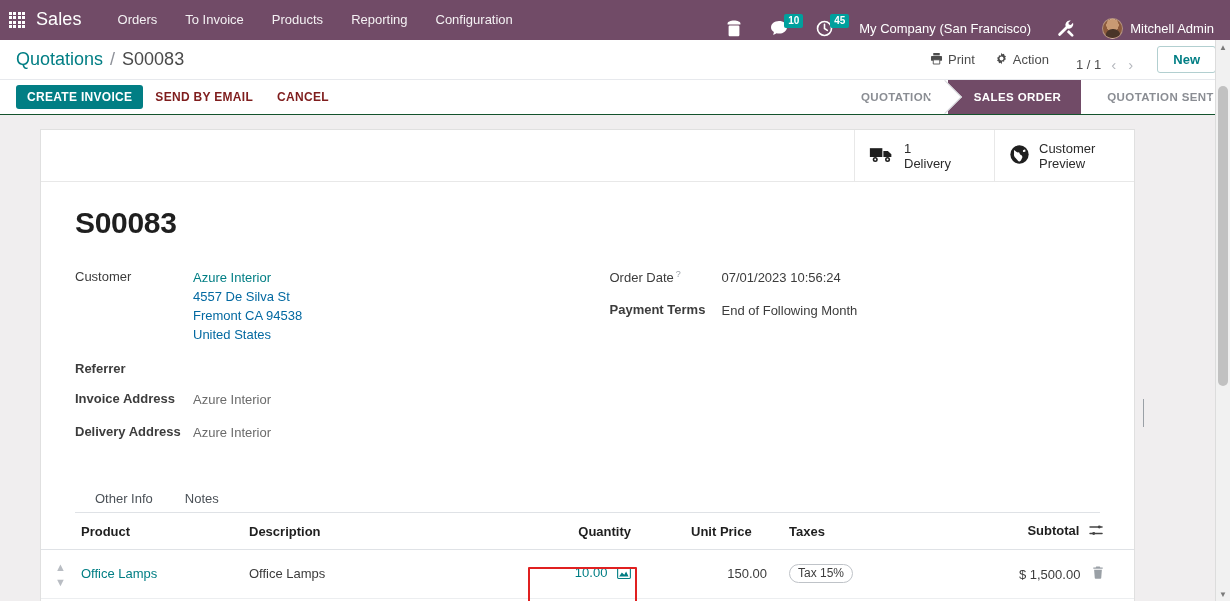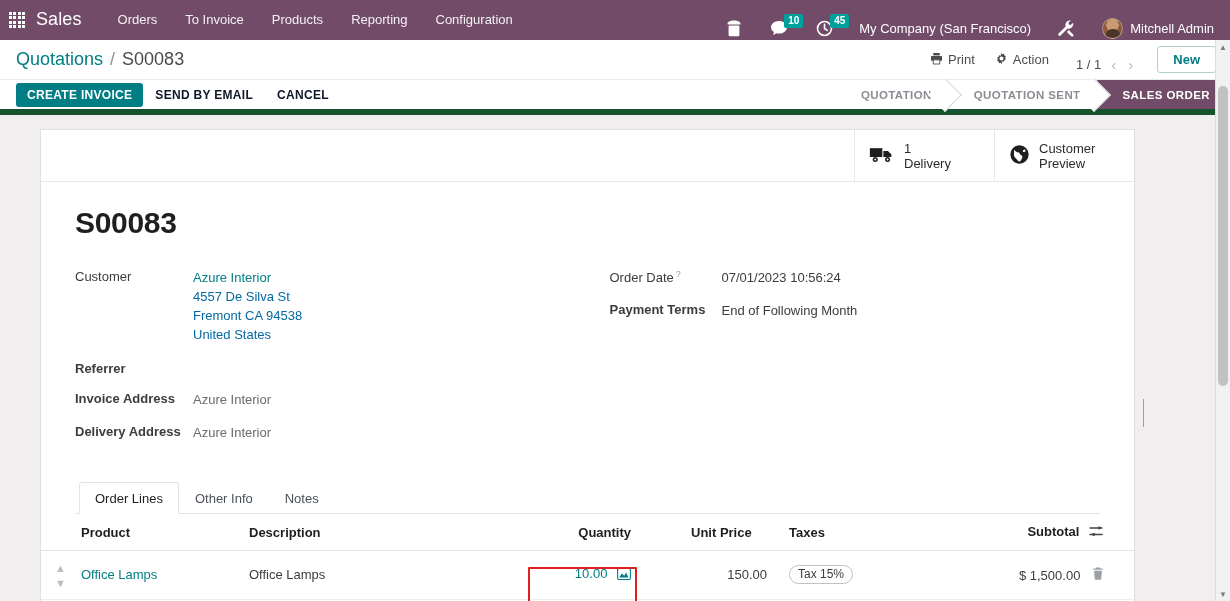--- a/index.html
+++ b/index.html
@@ -77,30 +77,30 @@
   .pg-arrow { color: #b4b7bd; cursor: pointer; font-size: 15px; line-height: 1; padding: 0 2px; }
   .btn-new {
     border: 1px solid #b2cfd0; color: #017e84; background: #fff; font-weight: 700;
     font-size: 13px; padding: 5px 15px; border-radius: 3px; cursor: pointer; margin-left: 14px;
     font-family: inherit;
   }
 
   
   .cp-bottom {
     height: 35px; display: flex; align-items: stretch;
-    background: #fff; border-bottom: 6px solid #14532d; position: relative;
+    background: #fff; border-bottom: 1px solid #14532d; position: relative;
   }
   .sb-actions { display: flex; align-items: center; gap: 0; padding-left: 16px; }
   .btn-prim {
     background: #017e84; color: #fff; border: 0; font-weight: 700; font-size: 12px;
     letter-spacing: .3px; padding: 5px 11px; border-radius: 3px; cursor: pointer;
     text-transform: uppercase; font-family: inherit;
   }
   .btn-sec {
-    background: transparent; color: #0f172a; border: 0; font-weight: 700; font-size: 12px;
+    background: transparent; color: #7f1d1d; border: 0; font-weight: 700; font-size: 12px;
     letter-spacing: .3px; padding: 5px 12px; cursor: pointer; text-transform: uppercase;
     font-family: inherit; border-radius:3px;
   }
   .statusbar { margin-left: auto; display: flex; align-items: stretch; }
   .st {
     position: relative; display: flex; align-items: center; padding: 0 16px 0 26px;
     font-size: 11.5px; font-weight: 700; letter-spacing: .4px; color: #8a8d93;
     background: #fff; cursor: pointer; text-transform: uppercase; white-space: nowrap;
   }
   .st::after {
@@ -323,22 +323,22 @@
   </div>
 
   <div class="cp-bottom">
     <div class="sb-actions">
       <button class="btn-prim">Create Invoice</button>
       <button class="btn-sec">Send by Email</button>
       <button class="btn-sec">Cancel</button>
     </div>
     <div class="statusbar">
       <div class="st">Quotation</div>
+      <div class="st active">Sales Order</div>
       <div class="st">Quotation Sent</div>
-      <div class="st active">Sales Order</div>
     </div>
   </div>
 
   <div class="view-area">
     <div class="sheet">
 
       <div class="btn-box">
         <div class="smart-btn">
           <span>
             <svg width="26" height="19" viewBox="0 0 30 21" fill="#1f1f1f" aria-hidden="true">
@@ -411,21 +411,20 @@
             </div>
             <div class="frow" style="margin-top:14px;">
               <div class="flabel bold">Payment Terms</div>
               <div class="fval">End of Following Month</div>
             </div>
           </div>
         </div>
 
         <div class="notebook">
           <div class="tabs">
-            <div class="tab active">Order Lines</div>
             <div class="tab">Other Info</div>
             <div class="tab">Notes</div>
           </div>
         </div>
       </div>
 
       <table class="lines">
         <thead>
           <tr>
             <th class="th-handle"></th>

